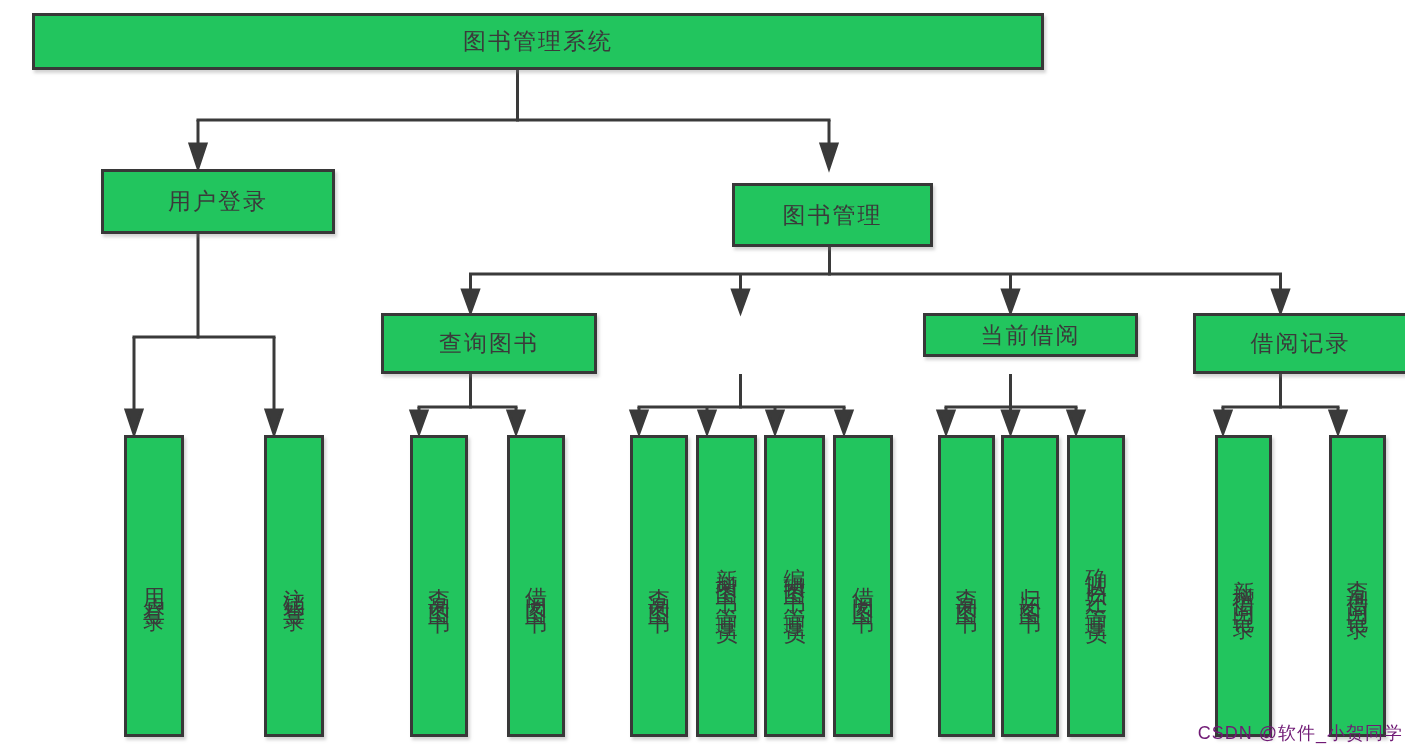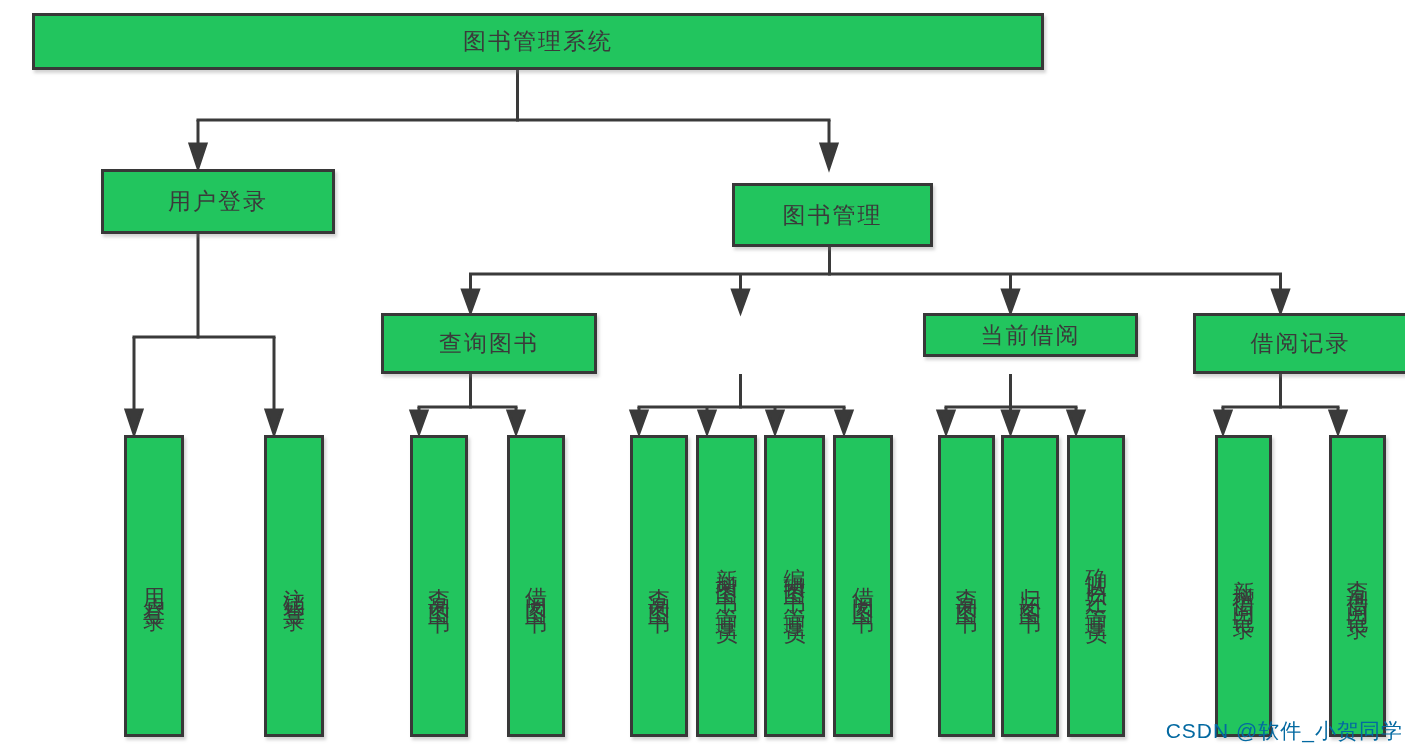--- a/index.html
+++ b/index.html
@@ -43,22 +43,22 @@
     text-orientation: mixed;
     font-size: 22px;
     letter-spacing: 8px;
     line-height: 1;
     color: #3a3a3a;
   }
   .watermark {
     position: absolute;
     right: 2px;
     bottom: 2px;
-    font-size: 21px;
-    color: #0369a1;
+    font-size: 18px;
+    color: #701a75;
     letter-spacing: 1px;
     white-space: nowrap;
     z-index: 10;
     margin-top: 8px;
   }
 </style>
 </head>
 <body>
 
 <div class="stage">

